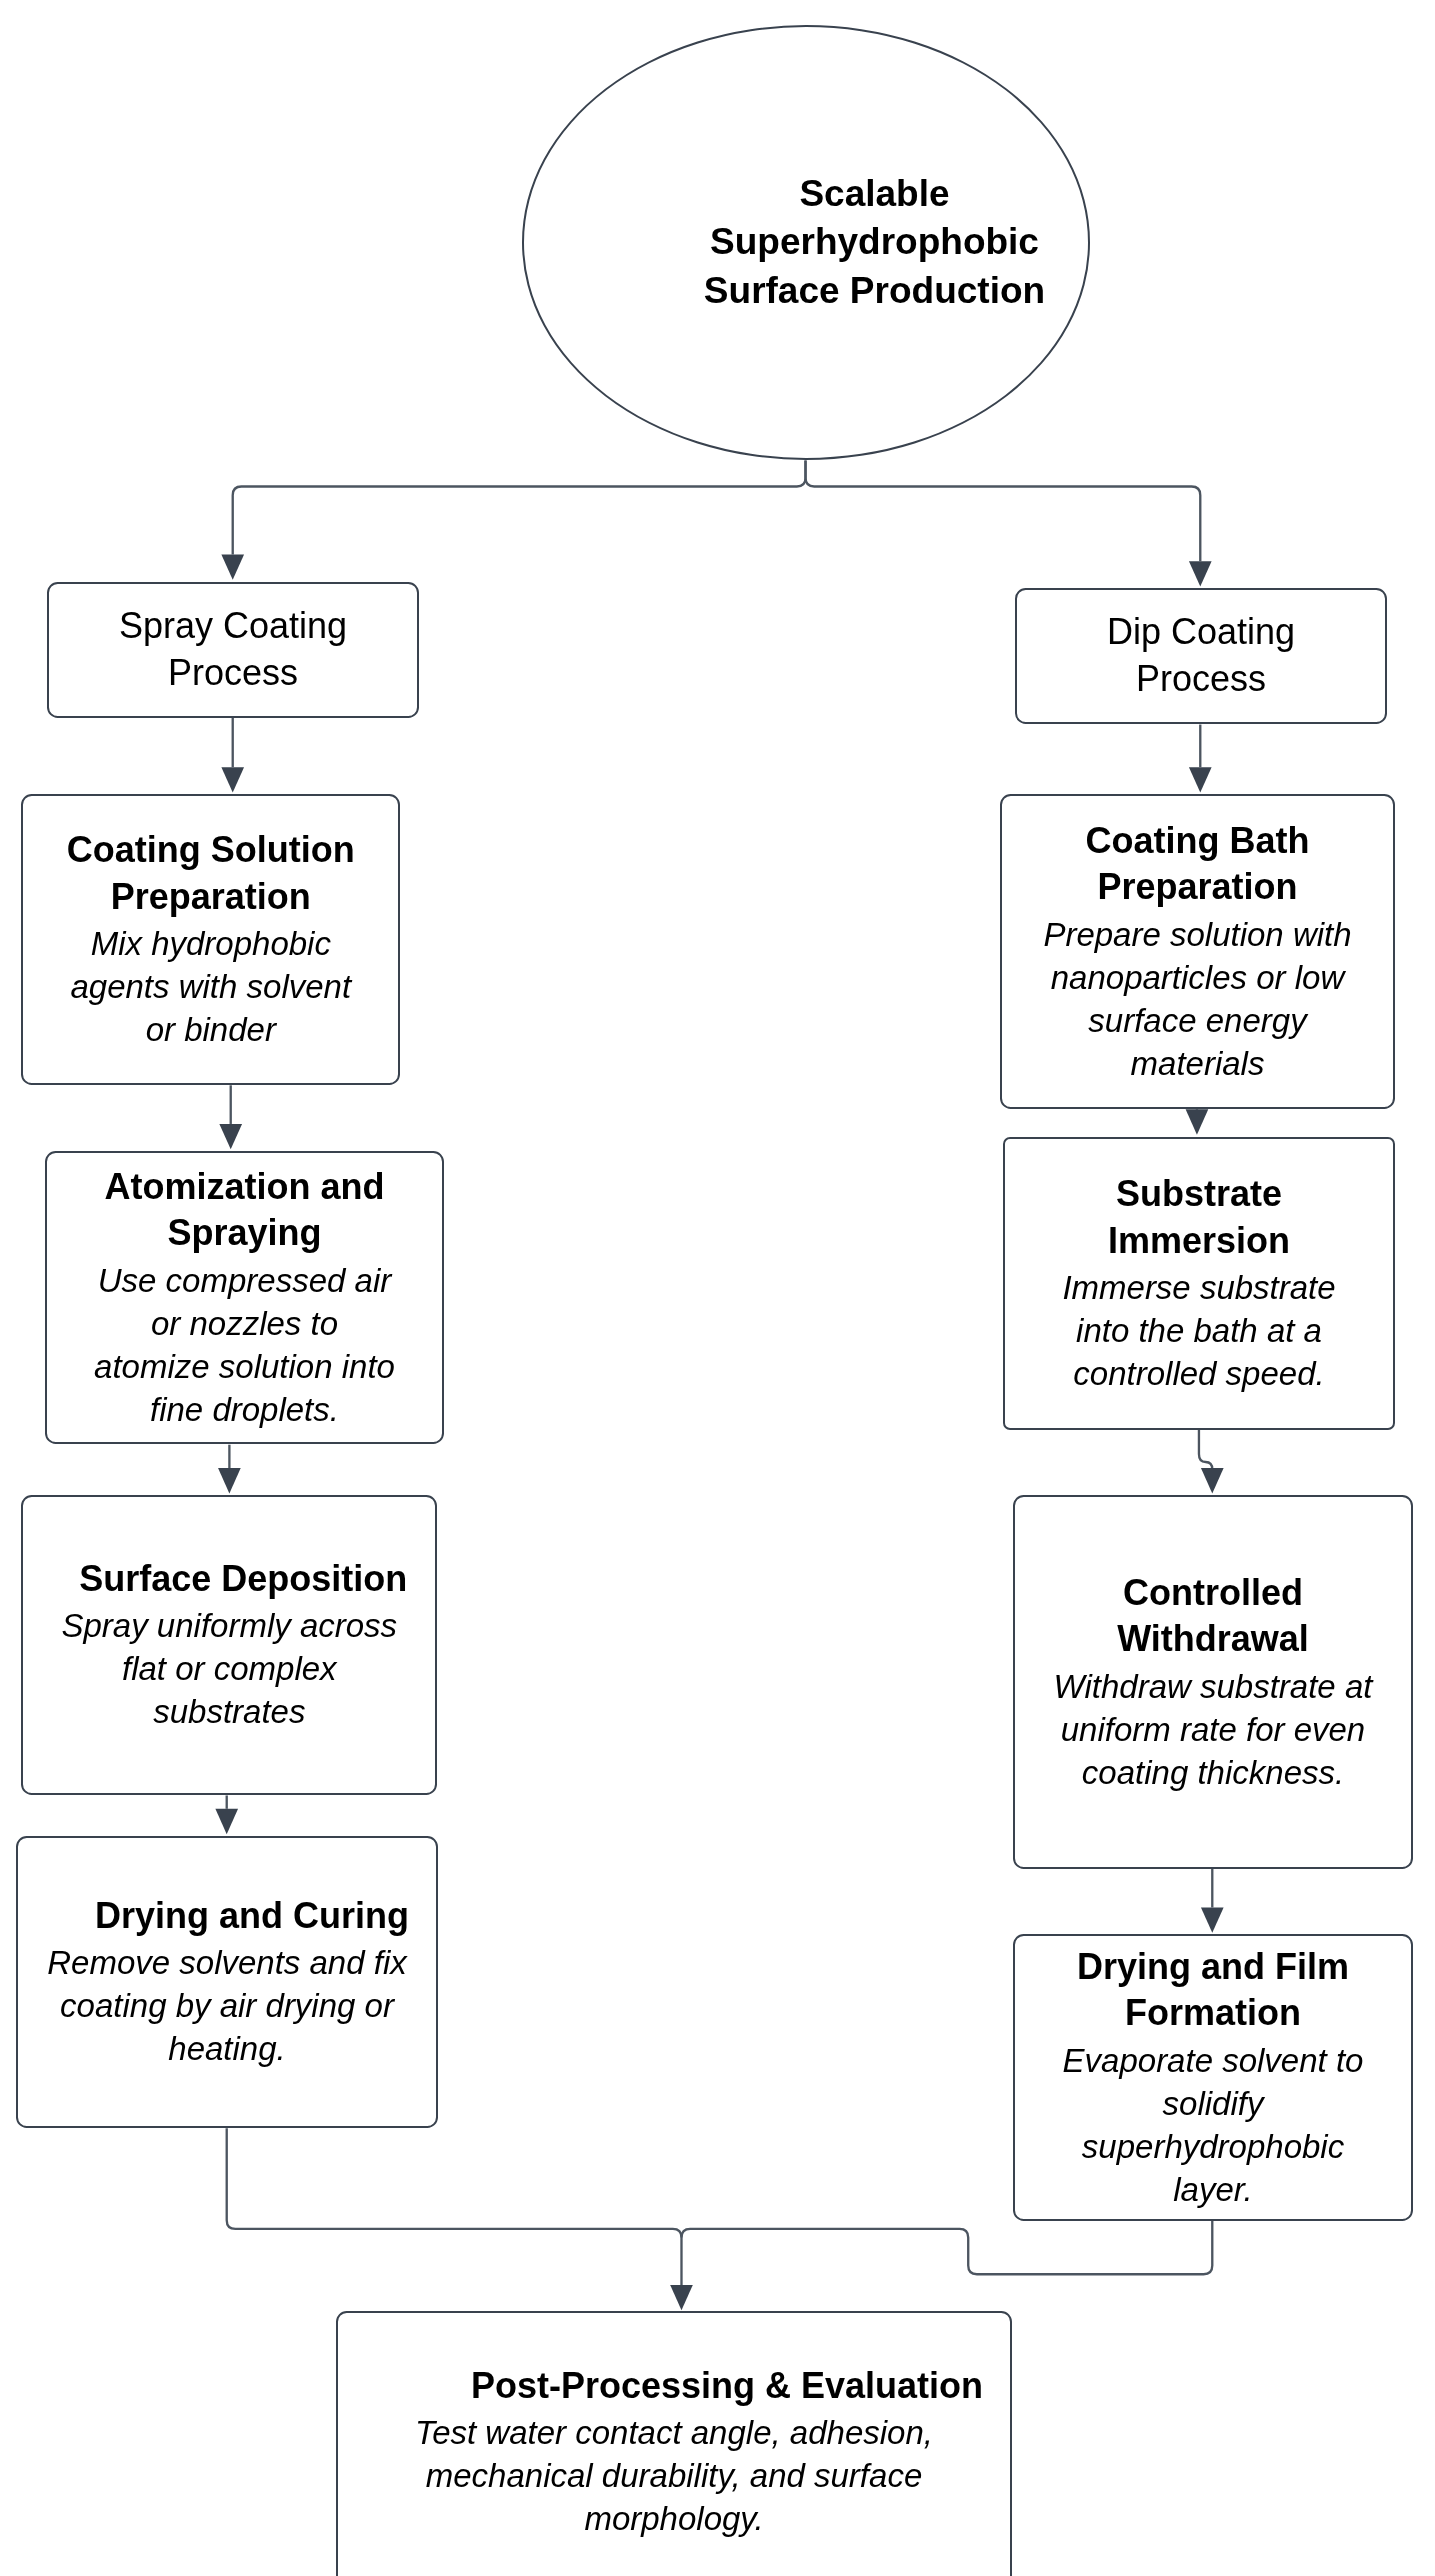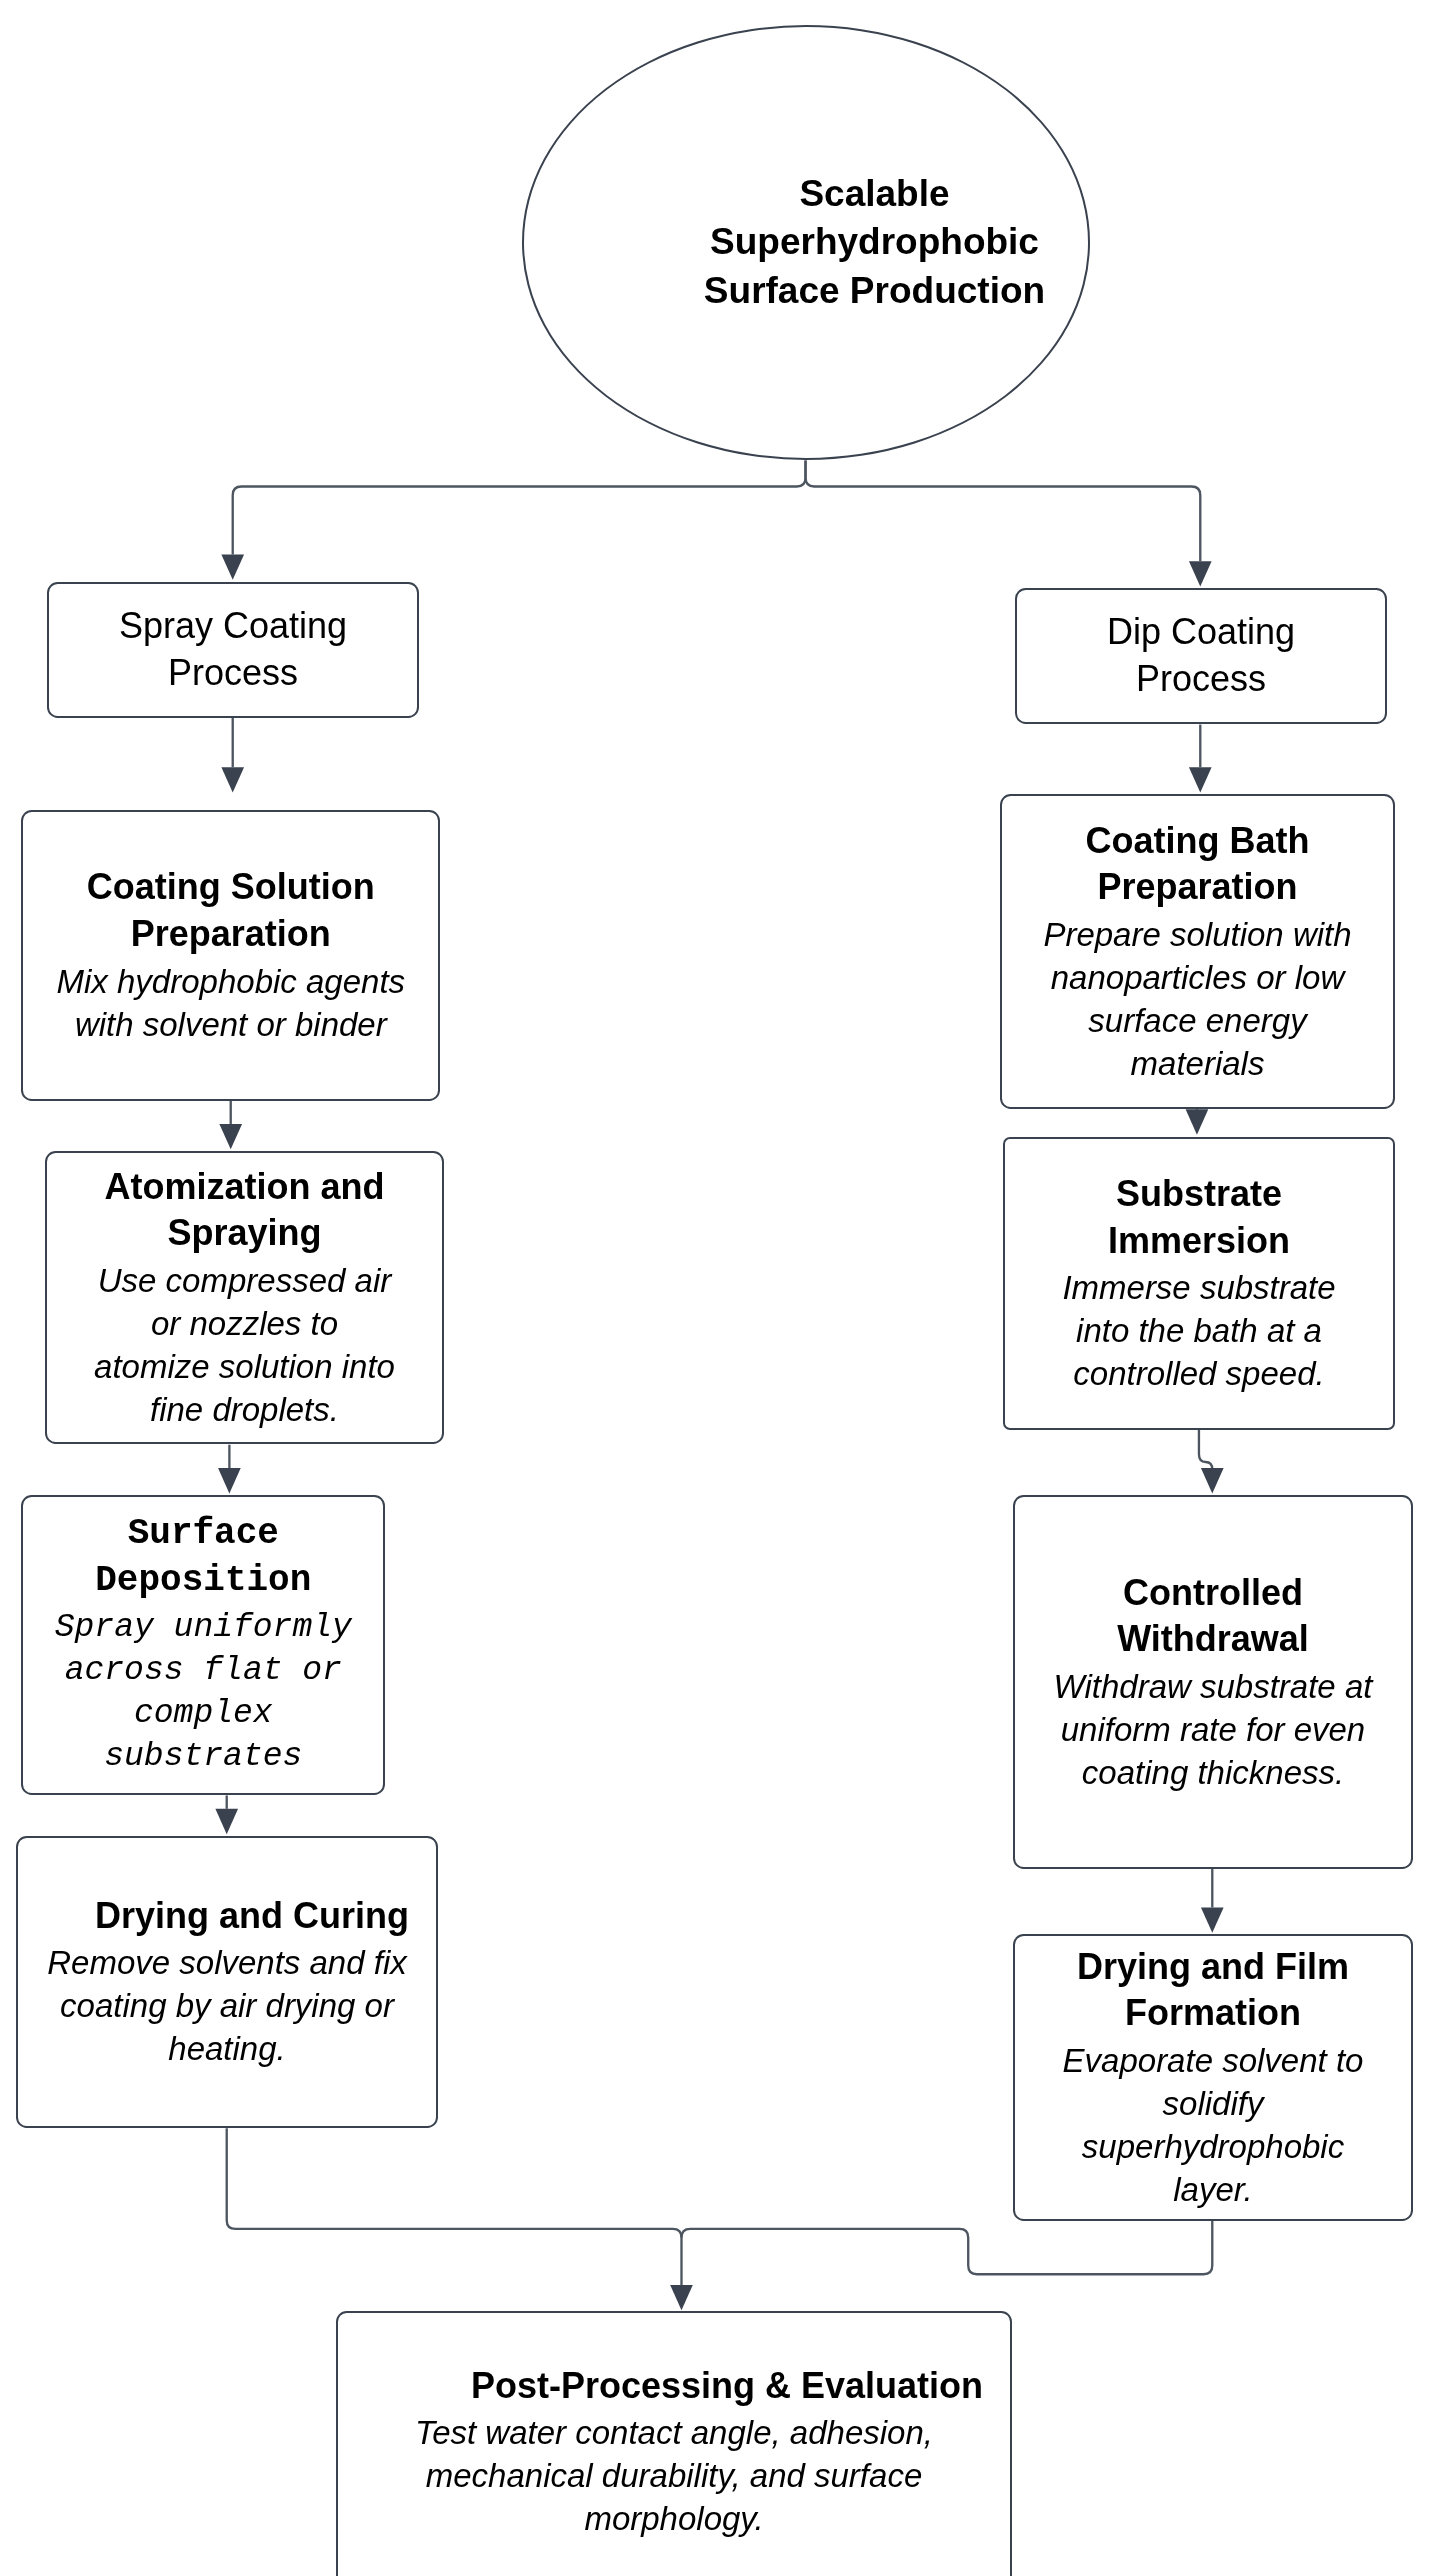--- a/index.html
+++ b/index.html
@@ -62,29 +62,29 @@
     <div class="title">Scalable Superhydrophobic Surface Production</div>
   </div>
 
   <div class="node" style="left:47px;top:582px;width:372px;height:136px;padding:0 13px;">
     <div class="branch-label">Spray Coating Process</div>
   </div>
   <div class="node" style="left:1015px;top:588px;width:372px;height:136px;padding:0 27px;">
     <div class="branch-label">Dip Coating Process</div>
   </div>
 
-  <div class="node" style="left:21.3px;top:794px;width:419px;height:291px;padding:4px 30px;margin-top:16px;">
+  <div class="node" style="left:21.3px;top:794px;width:379px;height:291px;padding:4px 30px;">
     <div class="title">Coating Solution Preparation</div>
     <div class="desc">Mix hydrophobic agents with solvent or binder</div>
   </div>
   <div class="node" style="left:45px;top:1151px;width:399px;height:293px;padding:0 42px;">
     <div class="title">Atomization and Spraying</div>
     <div class="desc">Use compressed air or nozzles to atomize solution into fine droplets.</div>
   </div>
-  <div class="node" style="left:21.3px;top:1495px;width:364px;height:300px;padding:16px 28px;font-family:Liberation Mono, monospace;">
+  <div class="node" style="left:21.3px;top:1495px;width:416px;height:300px;padding:16px 28px;">
     <div class="title">Surface Deposition</div>
     <div class="desc">Spray uniformly across flat or complex substrates</div>
   </div>
   <div class="node" style="left:16px;top:1836px;width:422px;height:292px;padding:0 27px;">
     <div class="title">Drying and Curing</div>
     <div class="desc">Remove solvents and fix coating by air drying or heating.</div>
   </div>
 
   <div class="node" style="left:1000px;top:794px;width:395px;height:315px;padding:0 41px;">
     <div class="title">Coating Bath Preparation</div>

